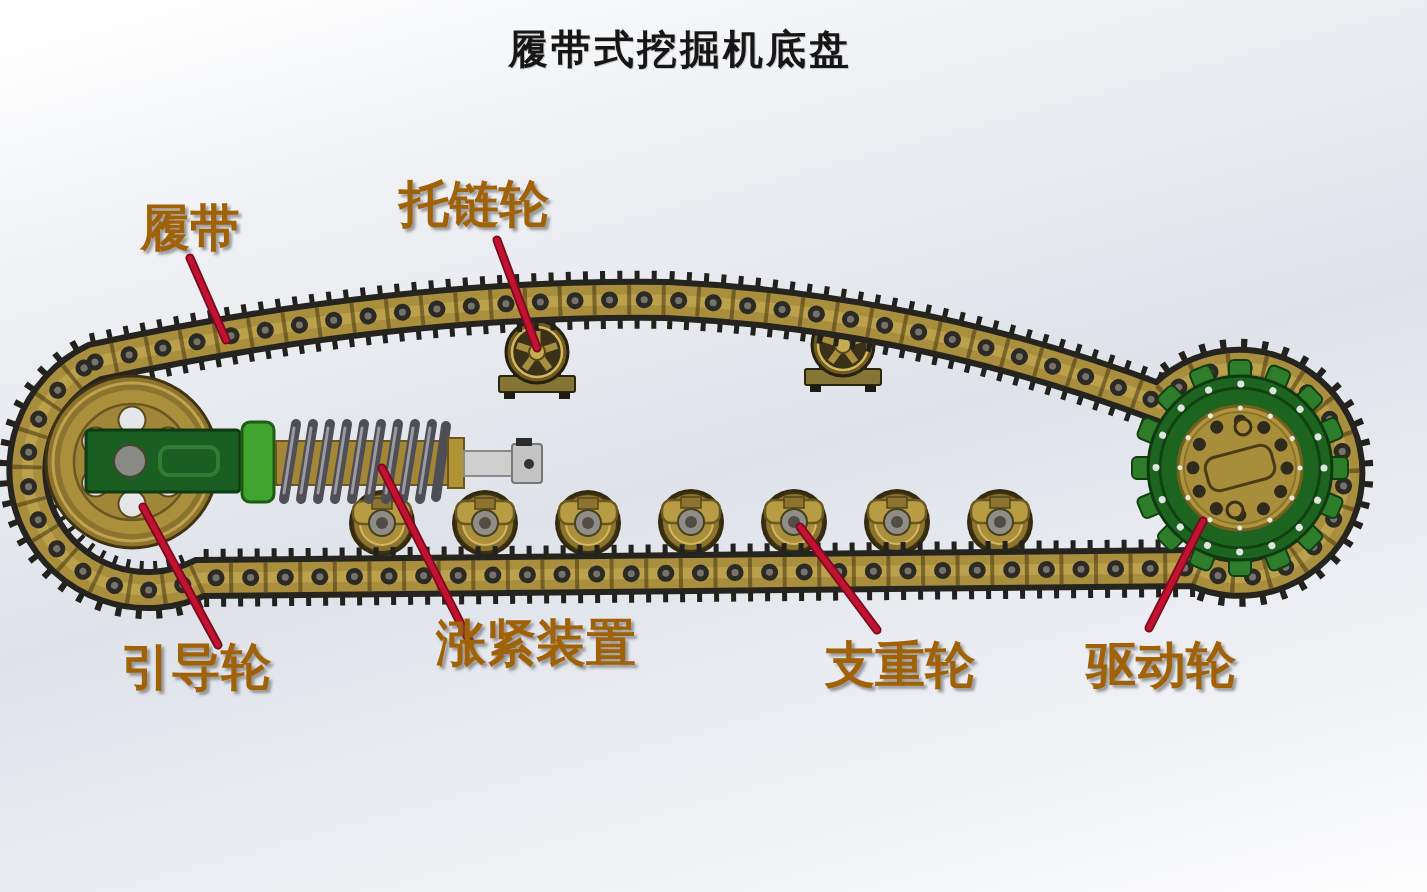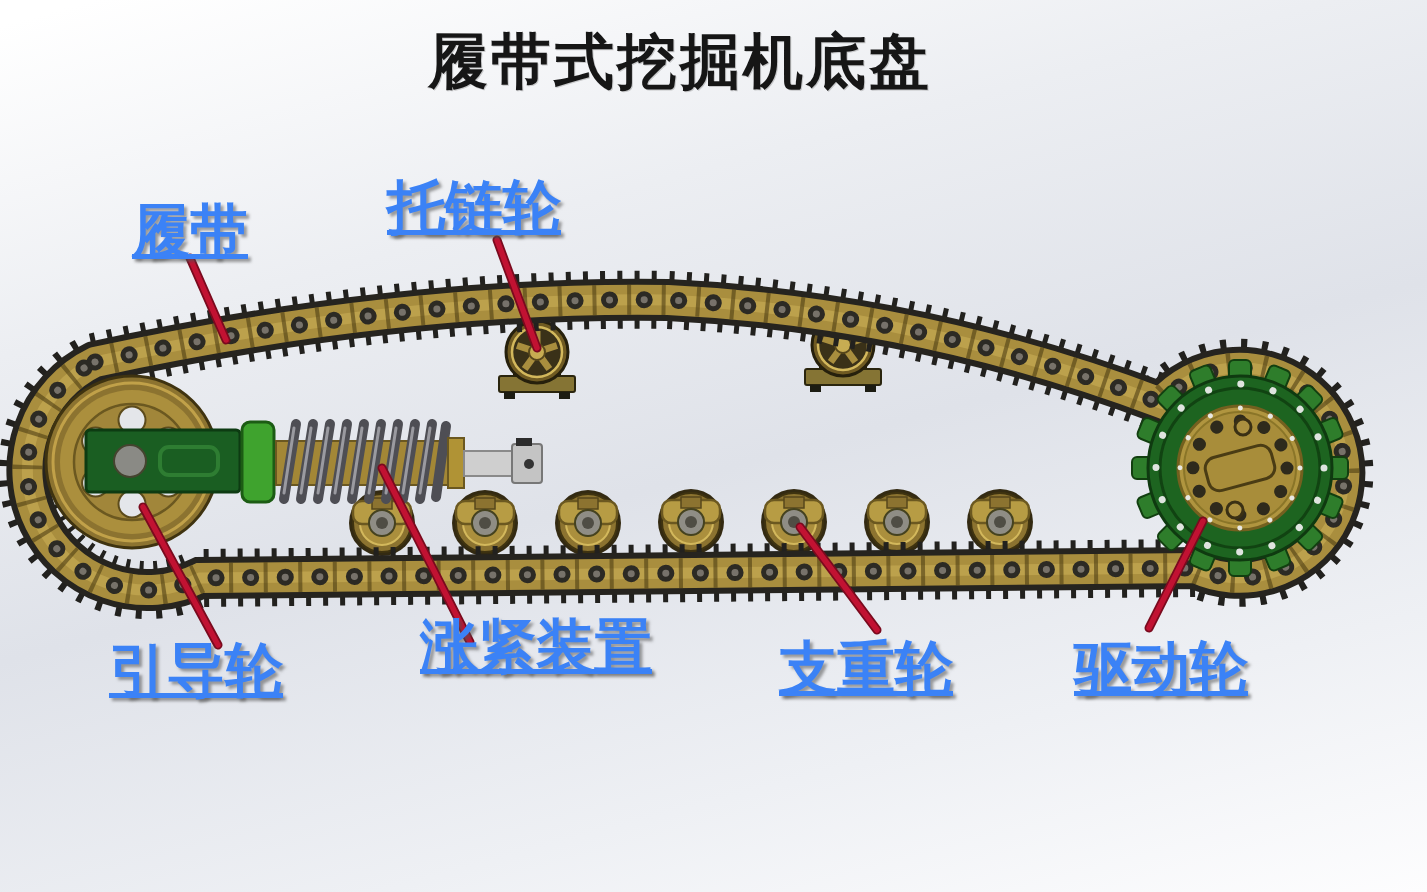--- a/index.html
+++ b/index.html
@@ -4,34 +4,33 @@
 <style>
   html,body{margin:0;padding:0;}
   body{
     width:1427px;height:892px;overflow:hidden;position:relative;
     font-family:"Liberation Serif", serif;
     background:linear-gradient(165deg,#ffffff 2%,#eceef2 28%,#dfe2e9 52%,#eef0f4 78%,#fdfdfe 100%);
   }
   #scene{position:absolute;left:0;top:0;}
   .page-title{
     position:absolute;left:680px;top:22px;transform:translateX(-50%);
-    font-size:60px;font-weight:bold;color:#161616;letter-spacing:3px;white-space:nowrap;
+    font-size:40px;font-weight:bold;color:#161616;letter-spacing:3px;white-space:nowrap;
     text-shadow:1px 1px 0 rgba(120,120,120,.35);
   }
   .callout{
     position:absolute;transform:translateX(-50%);
-    font-size:58px;font-weight:bold;color:#3b82f6;white-space:nowrap;line-height:1.05;
+    font-size:50px;font-weight:bold;color:#a16207;white-space:nowrap;line-height:1.05;
     text-shadow:3px 3px 3px rgba(80,80,80,.55);
-    text-decoration:underline;
   }
   .co-track{left:190px;top:202px;}
   .co-carrier{left:474px;top:178px;}
   .co-idler{left:196px;top:641px;}
   .co-tension{left:536px;top:617px;}
-  .co-support{left:866px;top:639px;}
+  .co-support{left:900px;top:639px;}
   .co-drive{left:1161px;top:639px;text-align:right;}
 </style>
 </head>
 <body>
 
 <svg id="scene" width="1427" height="892" viewBox="0 0 1427 892">
   <defs>
     <path id="trackPath" d="M 95 362 Q 400 296 668 300 Q 920 312 1161 403 A 105 105 0 1 1 1195 568 L 200 578 A 120 120 0 1 1 95 362 Z"></path>
 
     <g id="carrierRoller">

